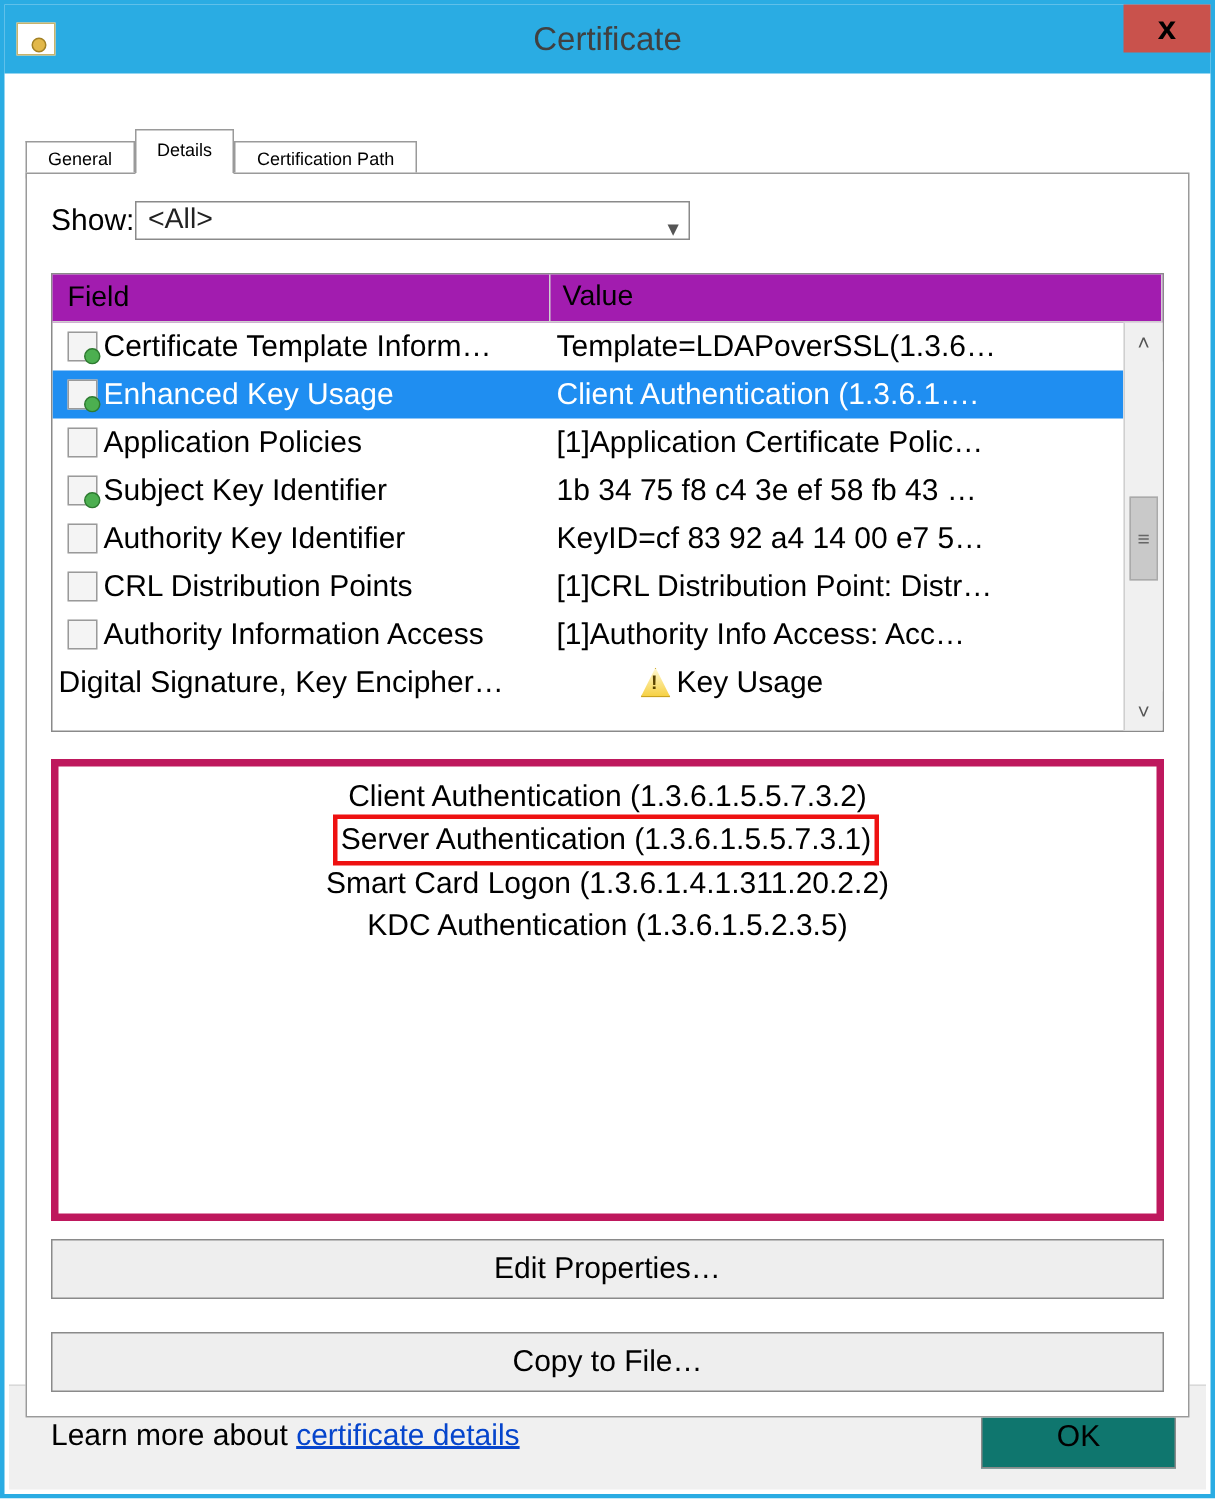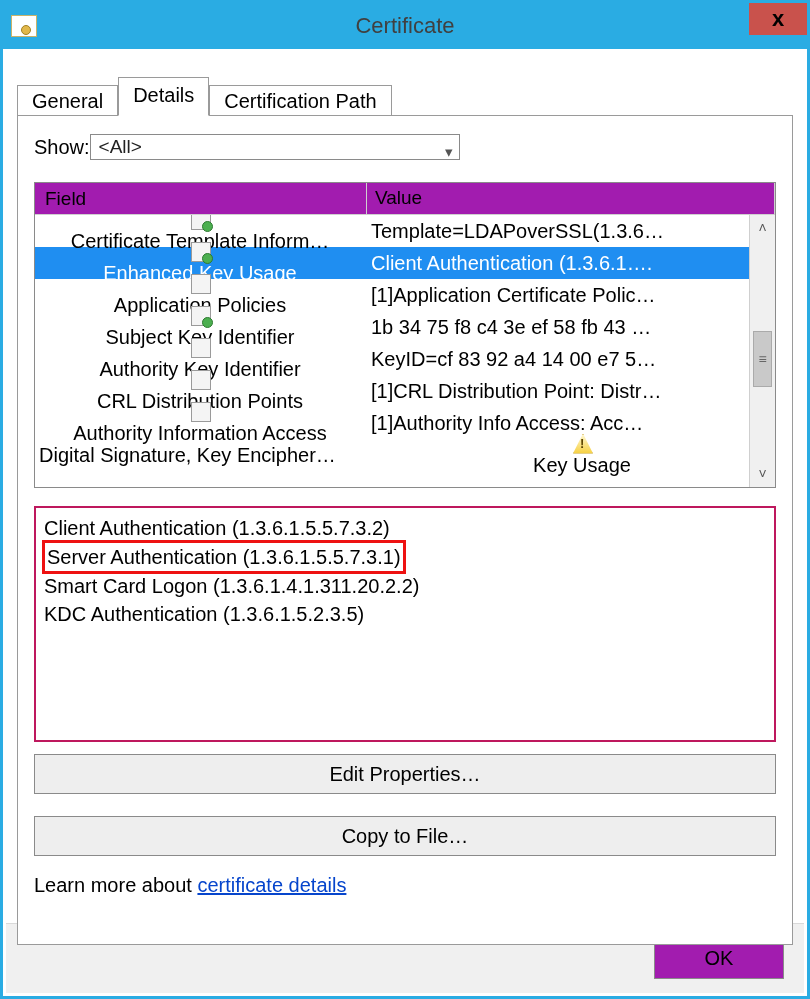--- a/index.html
+++ b/index.html
@@ -72,21 +72,21 @@
     align-items:flex-end;
     height:40px;
     position:relative;
   }
   .tab {
     border:1px solid #9a9a9a;
     border-bottom:none;
     padding:6px 14px 8px 14px;
     background:#fff;
     margin-right:0;
-    font-size:20px;
+    font-size:12px;
     position:relative;
     top:1px;
     cursor:pointer;
   }
   .tab.inactive { top:4px; padding:4px 14px 6px 14px; z-index:1;}
   .tab.active {
     z-index:3;
     background:#fff;
     border-bottom:1px solid #fff;
   }
@@ -153,21 +153,20 @@
   }
   .lv-row.selected {
     background:#1f8ef1;
     color:#fff;
   }
   .lv-cell {
     padding:0 6px 0 4px;
     overflow:hidden;
     text-overflow:clip;
     font-size:20px;
-    flex-direction:column;
   }
   .col-field { width:332px; display:flex; align-items:center; }
   .col-value { flex:1; }
   .lv-icon {
     width:20px; height:20px;
     margin:0 4px 0 6px;
     flex:0 0 20px;
     position:relative;
   }
   .lv-icon.doc {
@@ -216,27 +215,28 @@
     background:#c9c9c9;
     border:1px solid #aaa;
     cursor:pointer;
     display:flex; align-items:center; justify-content:center;
     font-size:14px; color:#666;
   }
 
   
   .detailbox {
     margin-top:18px;
-    border:2px solid #be185d;
-    height:236px;
+    border:5px solid #be185d;
+    height:308px;
     padding:6px 8px;
     font-size:20px;
     line-height:28px;
     overflow:hidden;
     background:#fff;
+    text-align:center;
   }
   .detailbox .line { white-space:nowrap; }
   .detailbox .highlight {
     border:3px solid #e11;
     display:inline-block;
     padding:0 2px;
     margin:-2px 0 -2px -2px;
   }
 
   .btnrow {
@@ -267,21 +267,21 @@
     position:absolute;
     left:3px; right:3px; bottom:3px;
     height:70px;
     background:#f0f0f0;
     border-top:1px solid #d9d9d9;
     display:flex;
     justify-content:flex-end;
     align-items:center;
     padding-right:20px;
   }
-  .footer .winbtn { min-width:130px; background:#a21caf; }
+  .footer .winbtn { min-width:130px; background:#0f766e; }
 </style>
 </head>
 <body>
 
 <div class="window">
 
   <div class="titlebar">
     <div class="appicon"></div>
     <div class="title">Certificate</div>
     <div class="closebtn">

